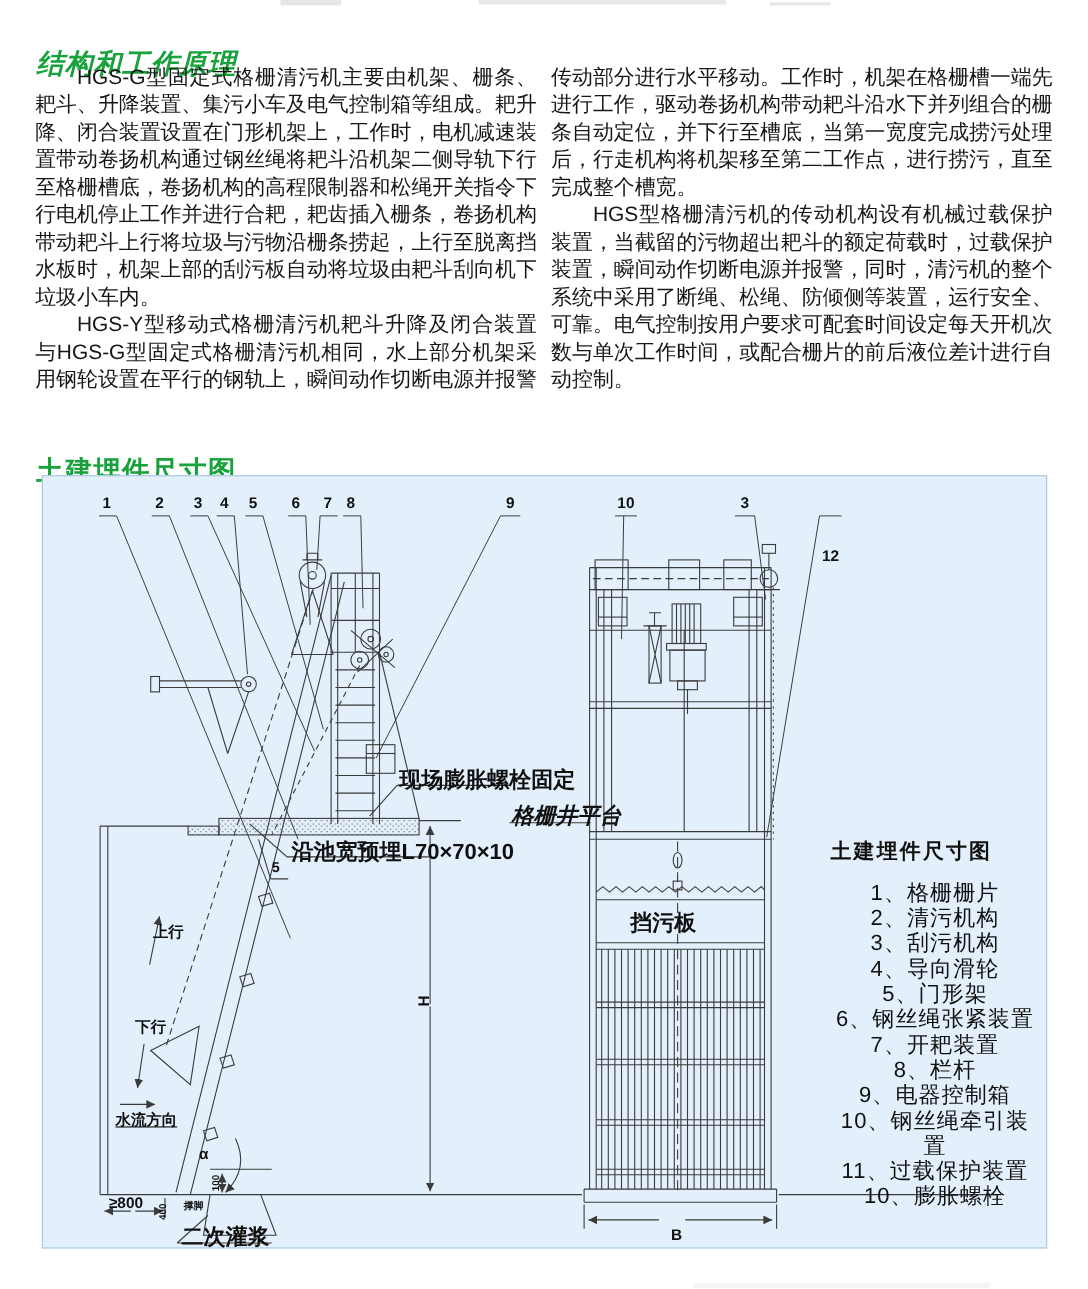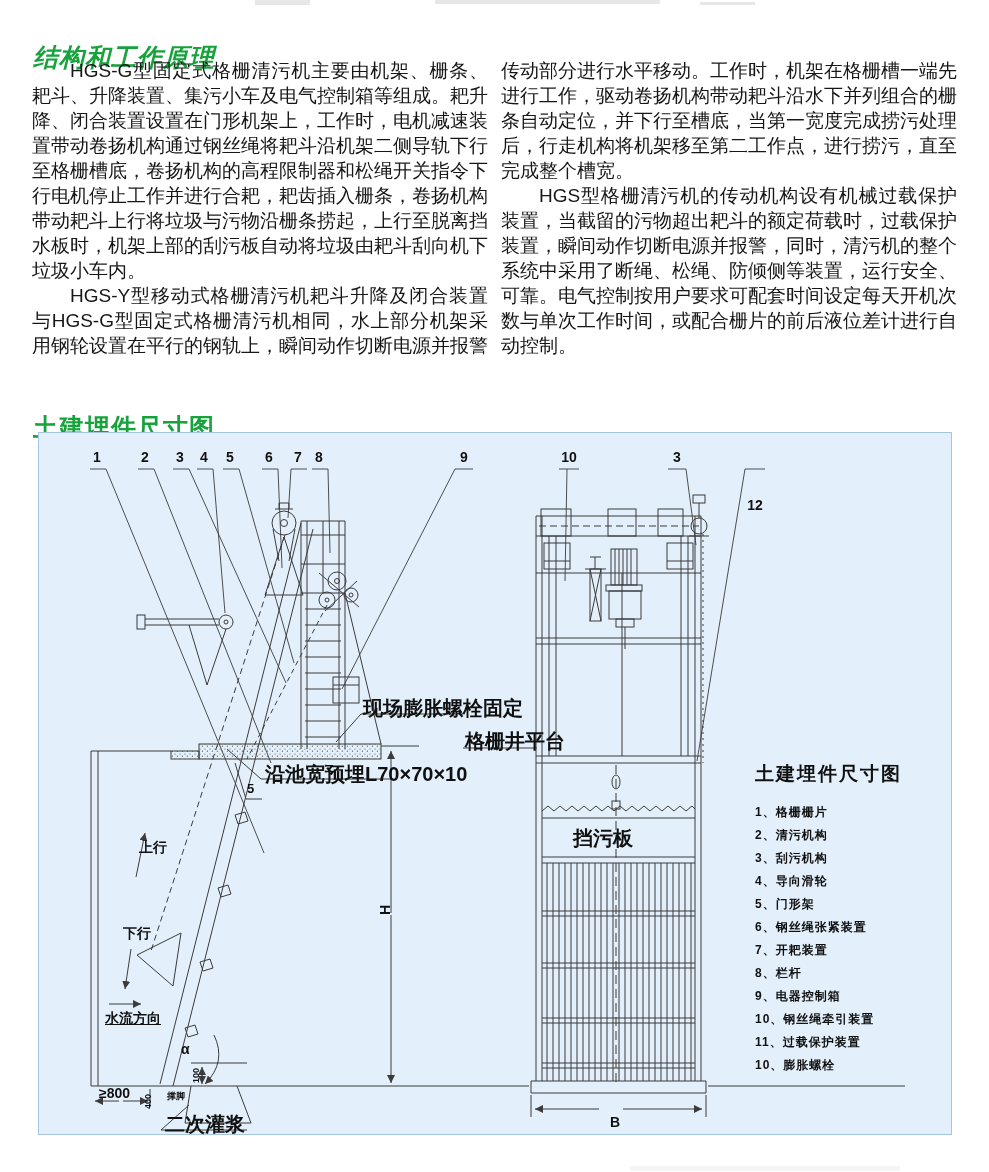--- a/index.html
+++ b/index.html
@@ -27,21 +27,21 @@
   .diagram svg{position:absolute;left:0;top:0;}
   .dlabel{position:absolute;color:#101010;font-weight:700;white-space:nowrap;}
   .co{position:absolute;width:22px;text-align:center;font-size:14px;font-weight:700;color:#111;}
   .f15{font-size:20px;}
   .f14{font-size:14px;}
   .f13{font-size:13px;}
   .f9{font-size:9px;}
   .rot{transform:rotate(-90deg);transform-origin:left top;}
   .legend{position:absolute;left:716px;top:328px;width:190px;color:#101010;}
   .legend-title{font-size:19px;font-weight:700;letter-spacing:2px;margin-bottom:14px;}
-  .legend-item{font-size:12px;font-weight:700;line-height:23px;letter-spacing:1px;}
+  .legend-item{font-size:20px;font-weight:400;line-height:23px;letter-spacing:1px;text-align:center;}
 </style>
 </head>
 <body>
 
 <div class="frag" style="left:255px;top:0;width:55px;height:5px;"></div>
 <div class="frag" style="left:435px;top:0;width:225px;height:4px;"></div>
 <div class="frag" style="left:700px;top:2px;width:55px;height:3px;"></div>
 <div class="frag" style="left:630px;top:1166px;width:270px;height:5px;background:#e8e8e8;"></div>
 
 <h1 id="heading1" class="heading">结构和工作原理</h1>
@@ -211,21 +211,21 @@
   <span class="co" style="left:180px;top:16px;">5</span>
   <span class="co" style="left:219px;top:16px;">6</span>
   <span class="co" style="left:248px;top:16px;">7</span>
   <span class="co" style="left:269px;top:16px;">8</span>
   <span class="co" style="left:414px;top:16px;">9</span>
   <span class="co" style="left:519px;top:16px;">10</span>
   <span class="co" style="left:627px;top:16px;">3</span>
   <span class="co" style="left:705px;top:16px;margin-top:48px;">12</span>
 
   <span class="dlabel f15" style="left:324px;top:262px;">现场膨胀螺栓固定</span>
-  <span class="dlabel f15" style="left:426px;top:295px;">格栅井平台</span>
+  <span class="dlabel f15" style="left:426px;top:295px;font-style:italic;">格栅井平台</span>
   <span class="dlabel f15" style="left:226px;top:328px;">沿池宽预埋L70×70×10</span>
   <span class="dlabel f13" style="left:208px;top:348px;">5</span>
   <span class="dlabel f14" style="left:100px;top:406px;">上行</span>
   <span class="dlabel f14" style="left:84px;top:492px;">下行</span>
   <span class="dlabel f14" style="left:66px;top:577px;text-decoration:underline;">水流方向</span>
   <span class="dlabel f14" style="left:142px;top:608px;">α</span>
   <span class="dlabel f9 rot" style="left:152px;top:650px;">100</span>
   <span class="dlabel f14" style="left:60px;top:652px;">≥800</span>
   <span class="dlabel f9 rot" style="left:104px;top:676px;">400</span>
   <span class="dlabel f9" style="left:128px;top:657px;">撑脚</span>

